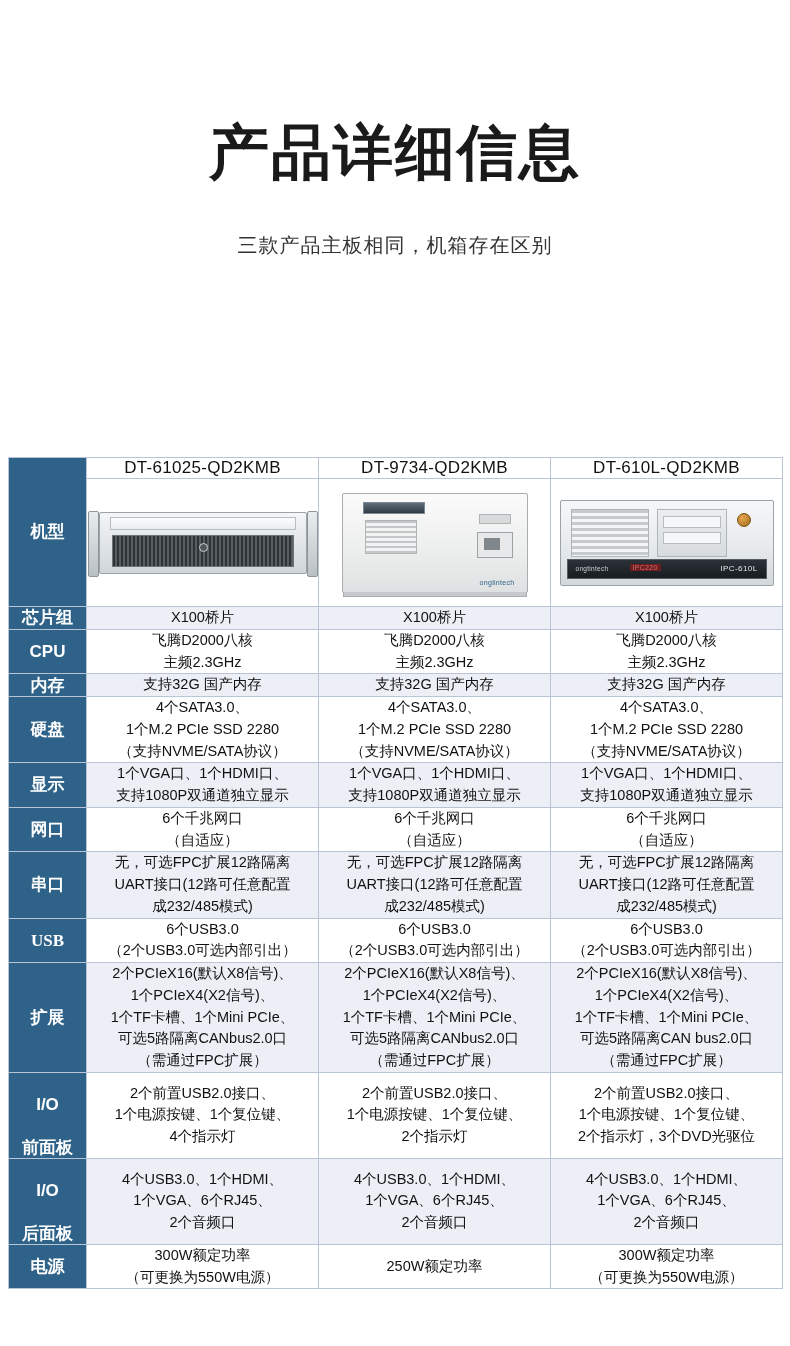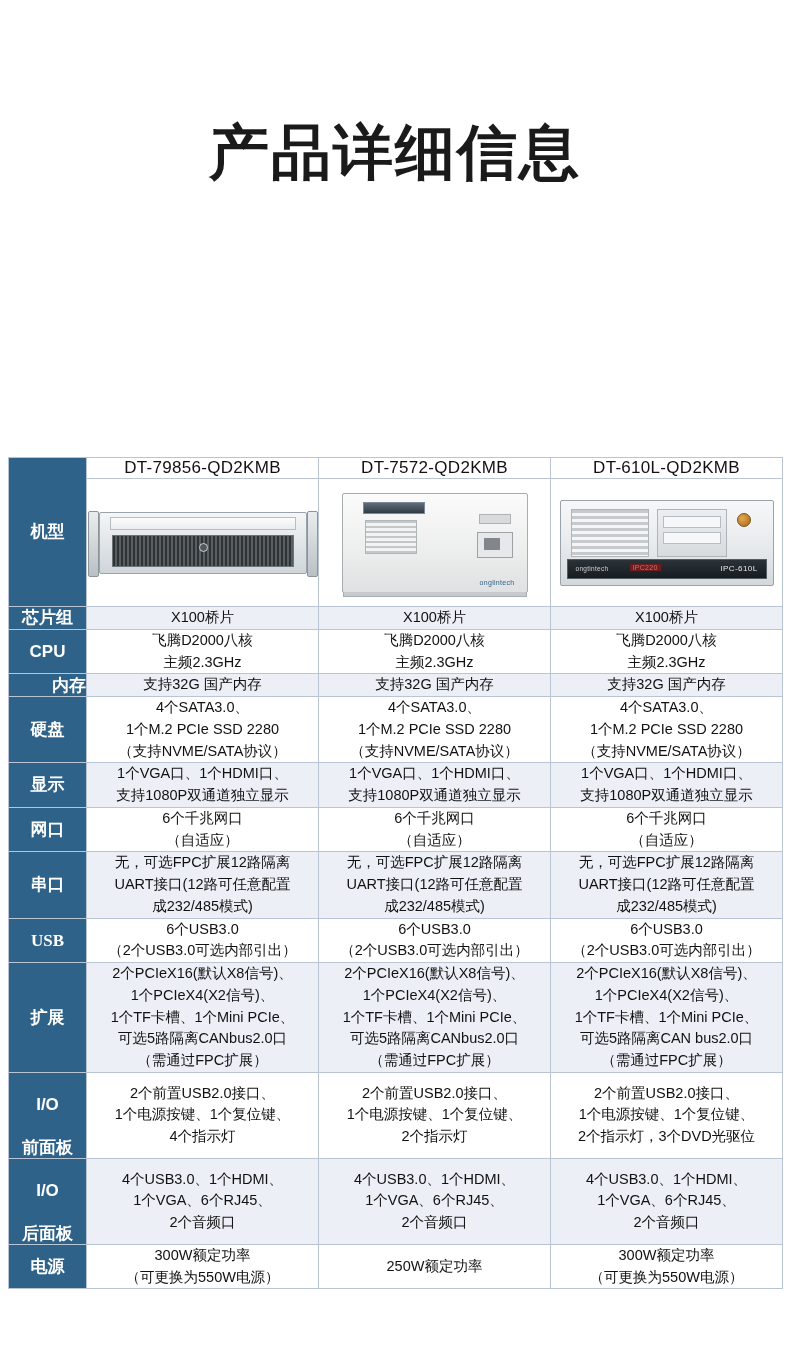--- a/index.html
+++ b/index.html
@@ -226,36 +226,37 @@
     color: #d36b6b; font-size: 7px; letter-spacing: .3px;
     background:#6d1f1f; padding:0 3px;
   }
 </style>
 </head>
 <body>
 
 <div class="page">
 
   <div class="title">产品详细信息</div>
+  <div class="subtitle">三款产品主板相同，机箱存在区别</div>
 
   <table class="spec-table">
     <colgroup>
       <col class="label-col">
       <col class="model-col">
       <col class="model-col">
       <col class="model-col">
     </colgroup>
     <tbody>
 
       <tr>
         <td class="hdr-blank" rowspan="2">
           <div class="rowlabel" style="background: rgb(46, 98, 136); border: none; white-space: pre-line;">机型</div>
         </td>
-        <td class="model-name">DT-79856-QD2KMB</td>
-        <td class="model-name">DT-7572-QD2KMB</td>
+        <td class="model-name">DT-61025-QD2KMB</td>
+        <td class="model-name">DT-9734-QD2KMB</td>
         <td class="model-name">DT-610L-QD2KMB</td>
       </tr>
 
       <tr>
         <td class="img-cell">
           <div class="chassis-wrap">
             <div class="c2u">
               <div class="ear-l"></div>
               <div class="ear-r"></div>
               <div class="top-strip"></div>
@@ -303,21 +304,21 @@
         <td class="rowlabel" style="white-space: pre-line;">CPU</td>
         <td class="cell plain" style="white-space: pre-line;">飞腾D2000八核
 主频2.3GHz</td>
         <td class="cell plain" style="white-space: pre-line;">飞腾D2000八核
 主频2.3GHz</td>
         <td class="cell plain" style="white-space: pre-line;">飞腾D2000八核
 主频2.3GHz</td>
       </tr>
 
       <tr>
-        <td class="rowlabel" style="white-space: pre-line; text-align: right;">内存</td>
+        <td class="rowlabel" style="white-space: pre-line;">内存</td>
         <td class="cell alt" style="white-space: pre-line;">支持32G 国产内存</td>
         <td class="cell alt" style="white-space: pre-line;">支持32G 国产内存</td>
         <td class="cell alt" style="white-space: pre-line;">支持32G 国产内存</td>
       </tr>
 
       <tr>
         <td class="rowlabel" style="white-space: pre-line;">硬盘</td>
         <td class="cell plain" style="white-space: pre-line;">4个SATA3.0、
 1个M.2 PCIe SSD 2280
 （支持NVME/SATA协议）</td>

